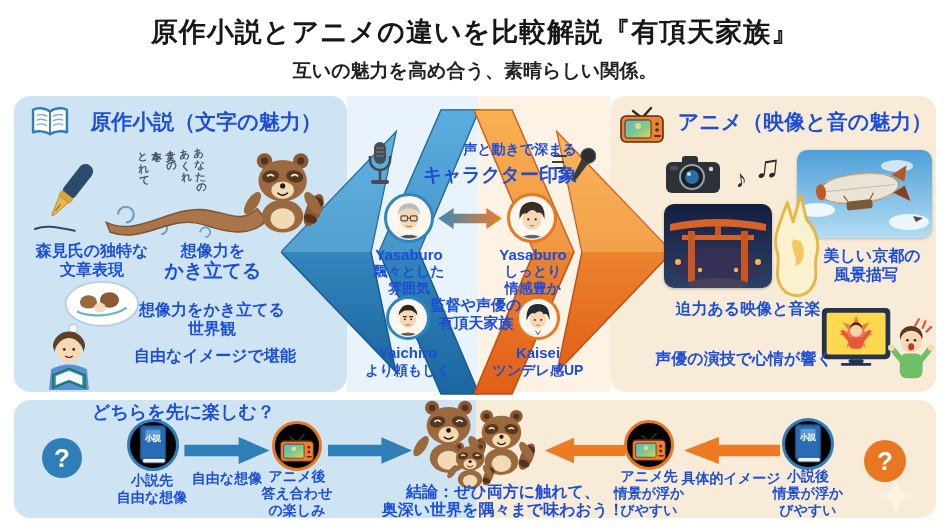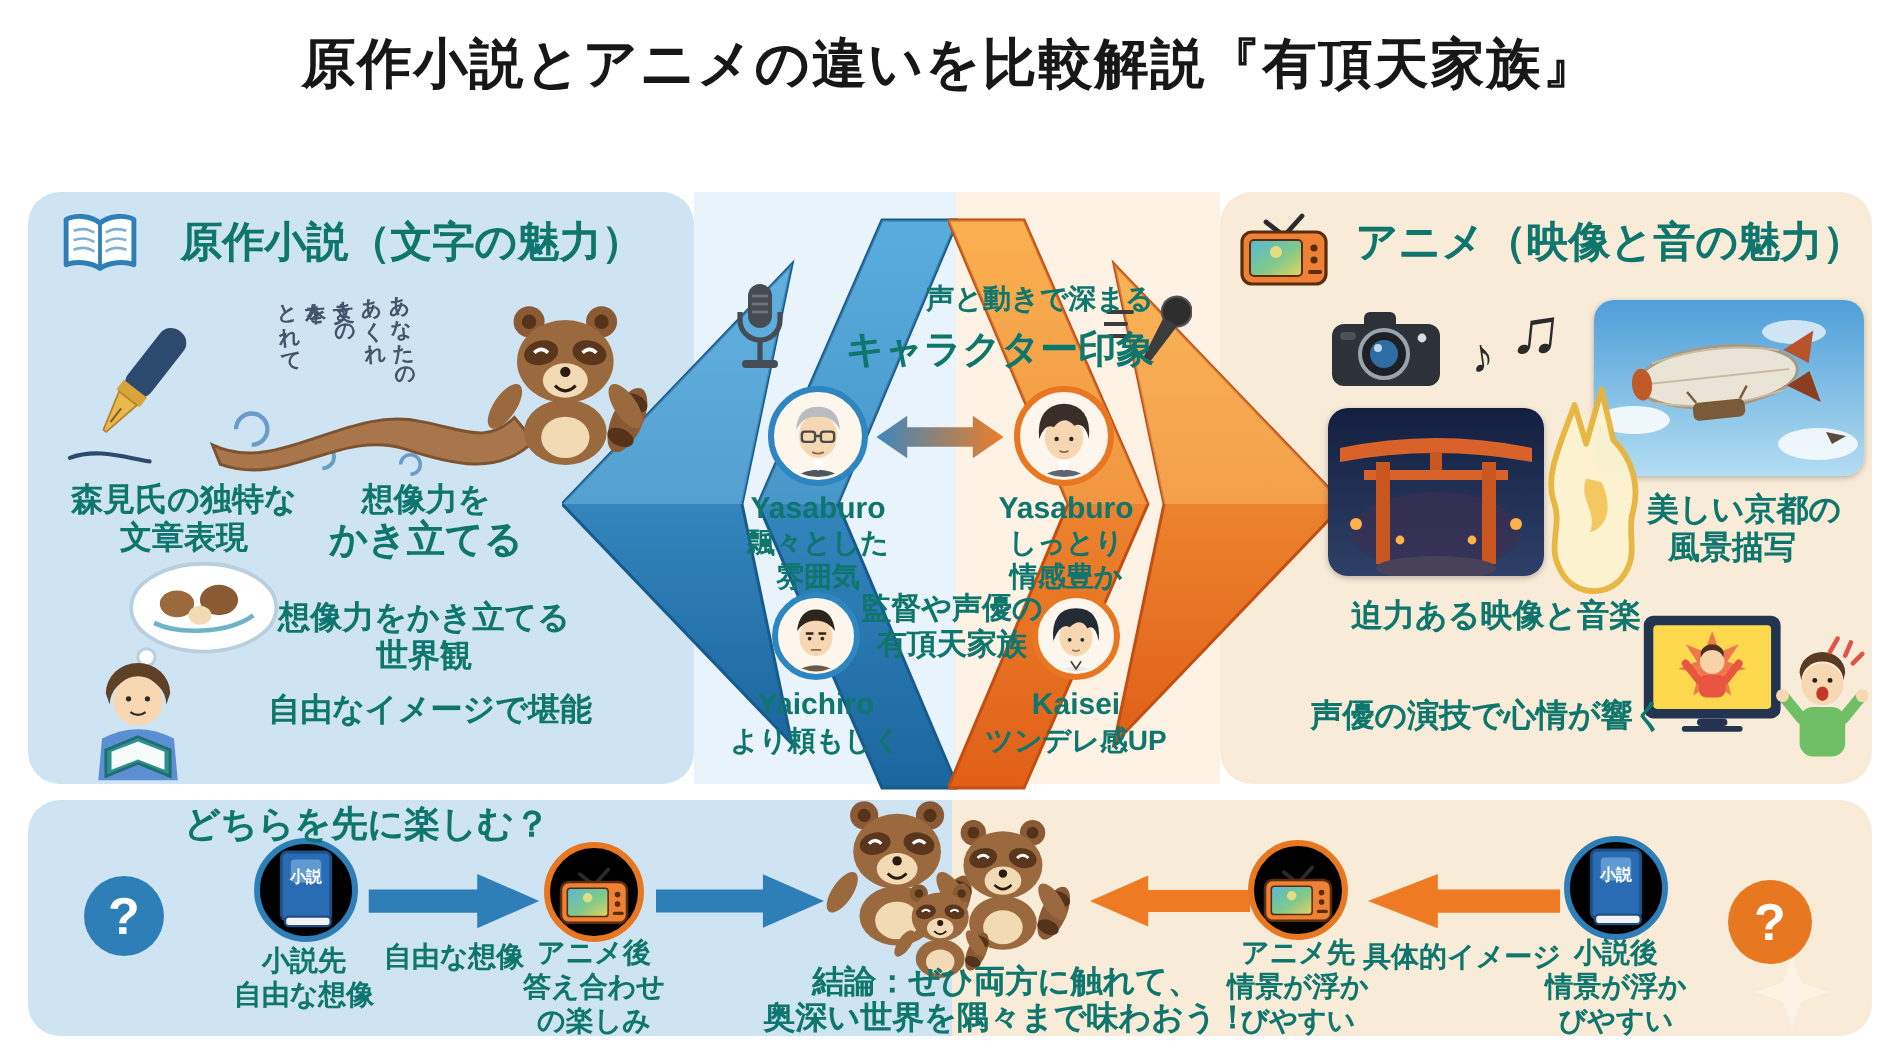--- a/index.html
+++ b/index.html
@@ -1,19 +1,19 @@
 <!DOCTYPE html>
 <html><head>
 <meta charset="utf-8">
 <style>
   html,body{margin:0;padding:0;background:#fff;}
   .canvas{position:relative;width:950px;height:530px;background:#fff;overflow:hidden;
     font-family:"Liberation Sans","DejaVu Sans",sans-serif;color:#1f1f1f;}
   .panel{position:absolute;z-index:1;}
-  .lbl{position:absolute;font-weight:800;color:#0f766e;text-align:center;
+  .lbl{position:absolute;font-weight:800;color:#1d4ed8;text-align:center;
     transform:translateX(-50%);white-space:nowrap;z-index:6;line-height:1.2;}
   .title{position:absolute;left:0;right:0;top:14px;text-align:center;font-size:27px;
     font-weight:800;letter-spacing:1px;color:#171717;z-index:6;}
   .subtitle{position:absolute;left:0;right:0;top:58px;text-align:center;font-size:19px;
     font-weight:700;color:#222;z-index:6;}
   .bigarrow{position:absolute;z-index:2;}
   .icn{position:absolute;z-index:5;}
   .avatar{position:absolute;border-radius:50%;background:#fdf6ec;overflow:hidden;z-index:5;
     box-sizing:border-box;}
   .icircle{position:absolute;border-radius:50%;background:#000000;z-index:5;box-sizing:border-box;
@@ -199,20 +199,21 @@
           <line x1="111" y1="20" x2="108" y2="27"></line>
           <line x1="117" y1="26" x2="112" y2="31"></line>
       </g>
     </symbol>
   </defs>
 </svg>
 
 <div class="canvas">
 
   <div class="title">原作小説とアニメの違いを比較解説『有頂天家族』</div>
+  <div class="subtitle">互いの魅力を高め合う、素晴らしい関係。</div>
 
   <div class="panel" style="left:14px;top:96px;width:333px;height:296px;background:#cfe4f3;border-radius:16px;"></div>
   <div class="panel" style="left:347px;top:96px;width:131px;height:296px;background:#e9f3fb;"></div>
   <div class="panel" style="left:478px;top:96px;width:132px;height:296px;background:#fdf2e4;"></div>
   <div class="panel" style="left:610px;top:96px;width:326px;height:296px;background:#f8ecd9;border-radius:16px;"></div>
   <div class="panel" style="left:14px;top:400px;width:462px;height:118px;background:#cfe4f3;border-radius:16px 0 0 16px;"></div>
   <div class="panel" style="left:476px;top:400px;width:460px;height:118px;background:#f8ecd9;border-radius:0 16px 16px 0;"></div>
 
   <svg class="bigarrow" style="left:281px;top:100px;" width="198" height="310" viewBox="0 0 198 310">
     <polygon points="0,152 115,32 90,152 115,272" fill="url(#g-blue)" stroke="#175a8c" stroke-width="1.5"></polygon>

